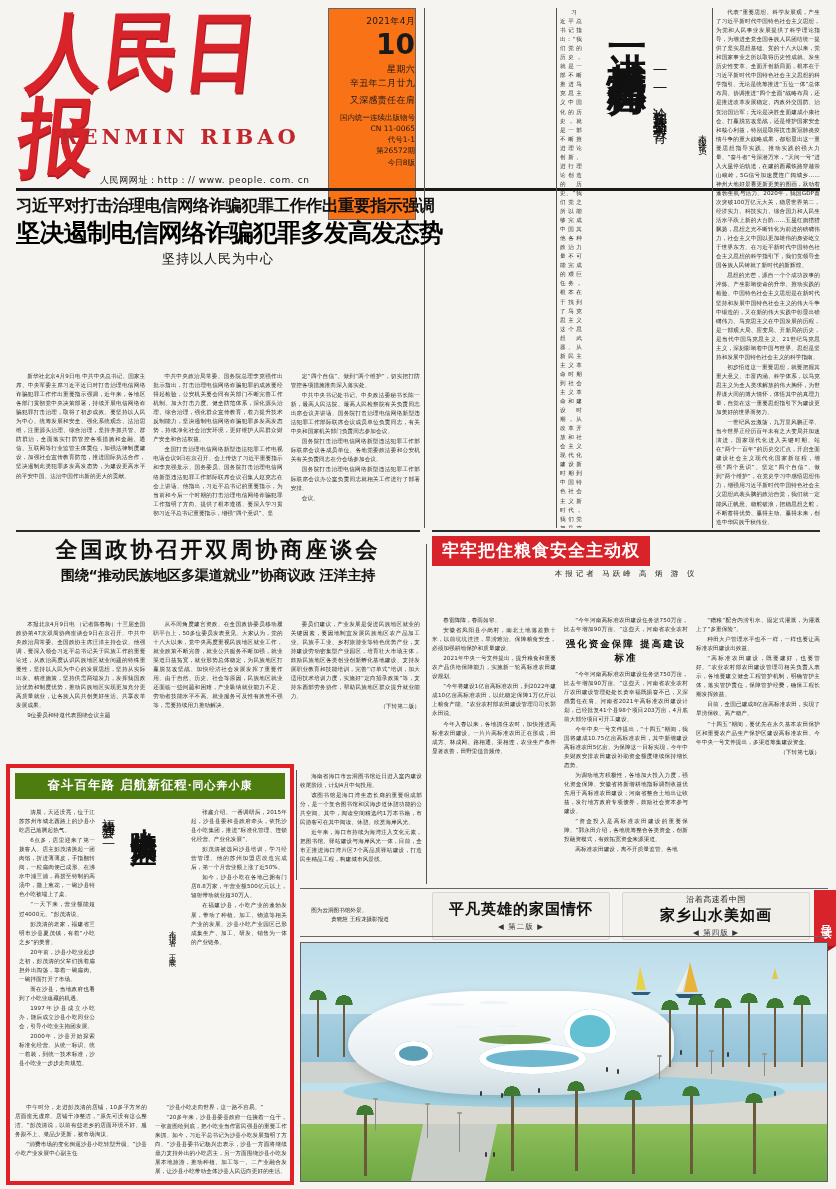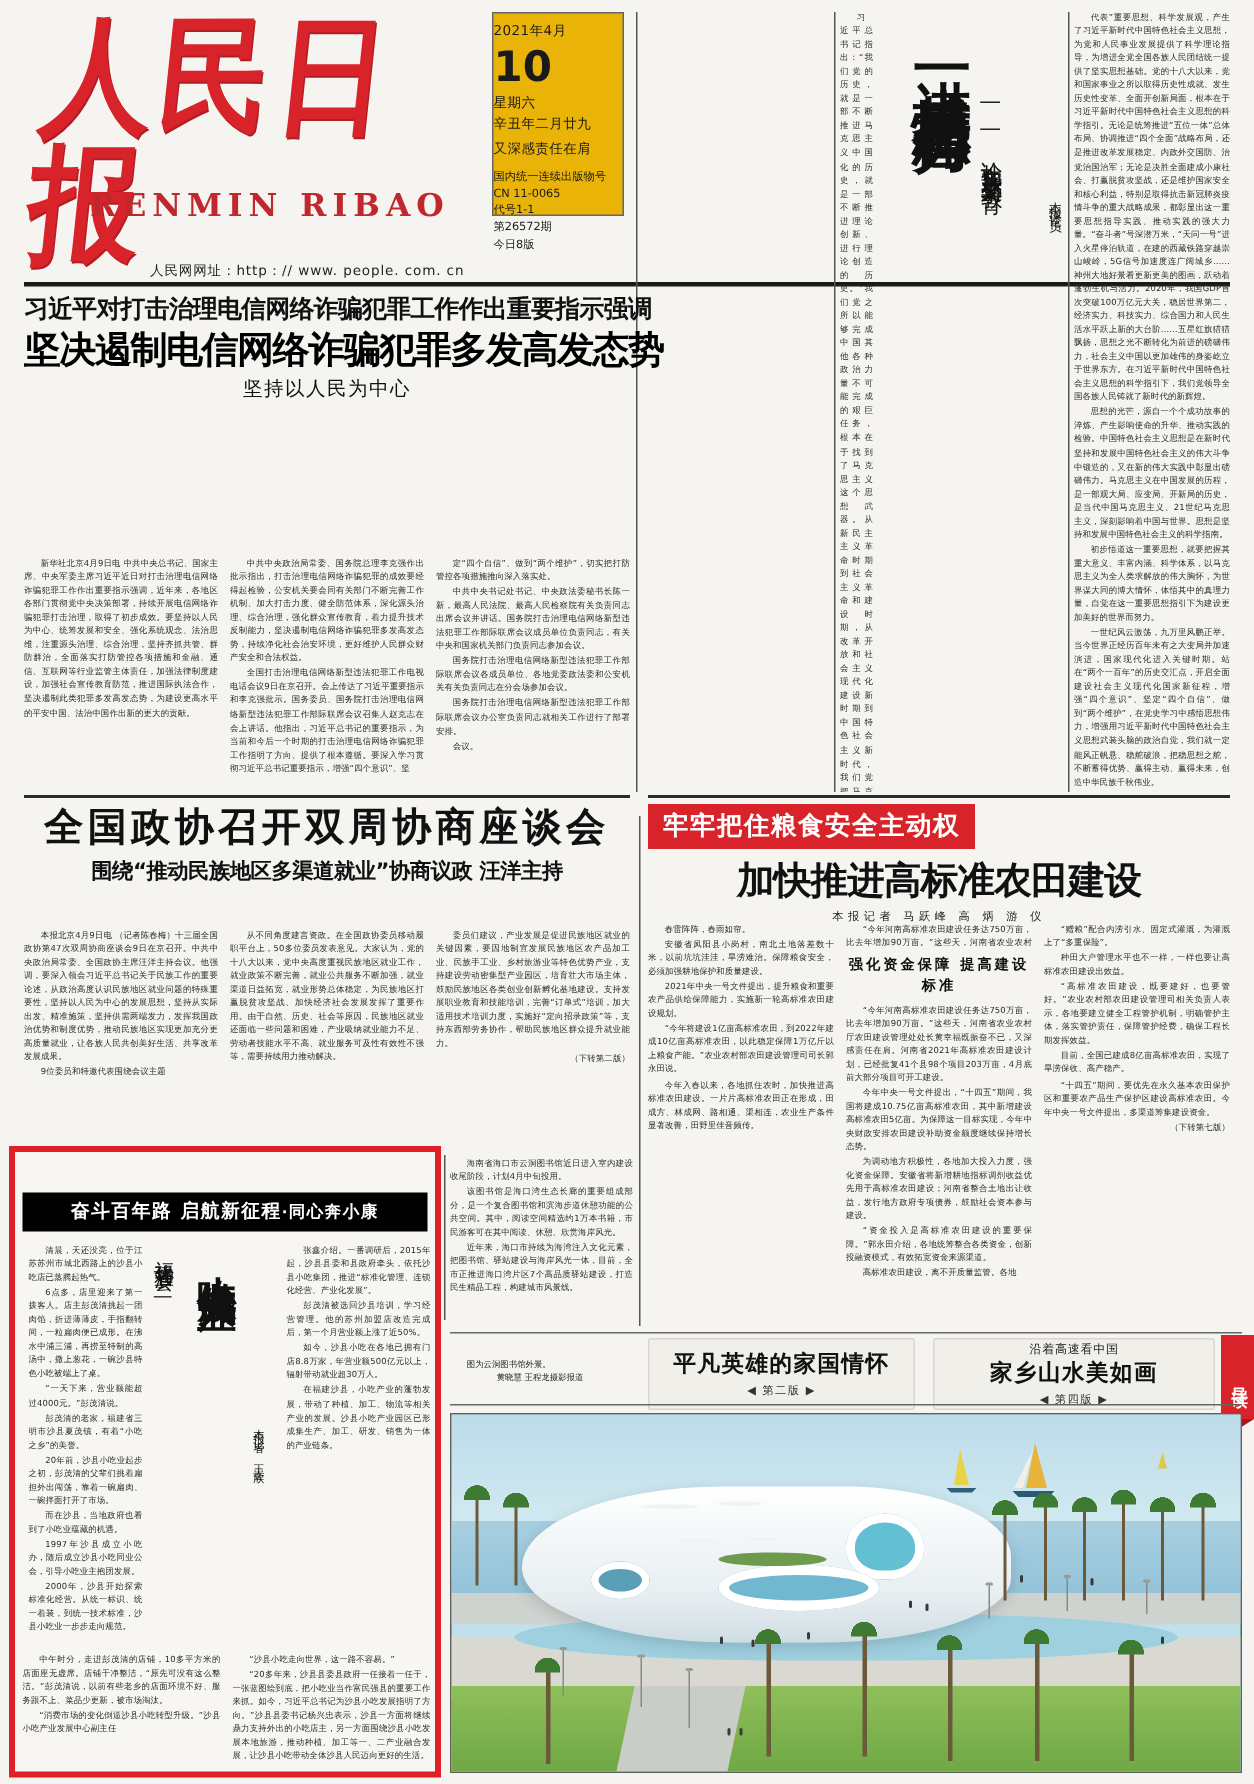--- a/index.html
+++ b/index.html
@@ -26,23 +26,23 @@
     position:absolute;left:42px;top:118px;
     font-family:"DejaVu Serif","Liberation Serif",serif;
     font-size:21px;font-weight:bold;color:#c0282e;letter-spacing:4px;
   }
   .logo-url{
     position:absolute;left:82px;top:168px;
     font-family:"DejaVu Sans","Liberation Sans",sans-serif;
     font-size:9px;color:#222;letter-spacing:.6px;
   }
   .datebox{
-    position:absolute;left:328px;top:8px;width:88px;height:136px;
-    border:1px solid #666;background:#eab308;
-    text-align:left;padding-top:6px;color:#1a1a1a;
+    position:absolute;left:328px;top:8px;width:88px;height:212px;
+    border:1px solid #666;background:#f97316;
+    text-align:right;padding-top:6px;color:#1a1a1a;
   }
   .datebox .dl{font-size:9px;line-height:1.55;letter-spacing:.3px;}
   .datebox .big{font-size:28px;font-weight:bold;line-height:1.1;margin:1px 0 2px;}
   .datebox .sm{font-size:7.5px;line-height:1.5;}
 
   
   .rule-top{position:absolute;left:16px;top:188px;width:804px;height:3px;background:#1a1a1a;}
 
   
   .vdiv{position:absolute;background:#555;width:1px;}
@@ -71,21 +71,21 @@
     font-size:5.6px;line-height:1.62;color:#2a2a2a;text-align:justify;
     letter-spacing:.1px;word-break:break-all;
   }
   .bt p{margin:0 0 1px;text-indent:2em;}
   .bt p.right{text-align:right;text-indent:0;}
 
   
   .sec2{position:absolute;left:16px;top:536px;width:404px;}
   .sec2 .h1{
     font-family:"DejaVu Serif","Liberation Serif",serif;
-    font-size:26px;font-weight:bold;color:#111;text-align:center;
+    font-size:22px;font-weight:bold;color:#111;text-align:center;
     letter-spacing:3px;white-space:nowrap;line-height:1.25;
   }
   .sec2 .h2{
     font-family:"DejaVu Sans","Liberation Sans",sans-serif;
     font-size:14.2px;font-weight:bold;color:#111;text-align:center;
     letter-spacing:-0.3px;white-space:nowrap;margin-top:2px;
   }
 
   
   .vert-head{
@@ -134,23 +134,23 @@
     font-size:9.5px;font-weight:bold;text-align:center;color:#111;
     line-height:1.5;letter-spacing:2px;margin:5px 0 4px;
   }
 
   
   .feature{
     position:absolute;left:6px;top:764px;width:288px;height:421px;
     border:4px solid #e01f26;background:#f7f6f2;padding:5px;
   }
   .feature .fbar{
-    background:#000000;color:#fff;text-align:center;
-    font-family:"DejaVu Sans","Liberation Sans",sans-serif;
-    font-weight:bold;font-size:12.5px;letter-spacing:1px;padding:4px 0 5px;margin-top:22px;
+    background:#4d7c0f;color:#fff;text-align:center;
+    font-family:"DejaVu Sans","Liberation Sans",sans-serif;
+    font-weight:bold;font-size:12.5px;letter-spacing:1px;padding:4px 0 5px;
   }
   .feature .fbar .dot{font-size:10px;}
   .feature .fbar .small{font-size:11px;}
   .fbody{position:relative;height:368px;margin-top:5px;}
   .fv-head{
     position:absolute;left:116px;top:4px;
     font-family:"DejaVu Sans","Liberation Sans",sans-serif;
     font-size:26px;font-weight:bold;color:#111;
     writing-mode:vertical-rl;text-orientation:upright;letter-spacing:2px;line-height:1;
   }
@@ -320,21 +320,20 @@
         <p>委员们建议，产业发展是促进民族地区就业的关键因素，要因地制宜发展民族地区农产品加工业、民族手工业、乡村旅游业等特色优势产业，支持建设劳动密集型产业园区，培育壮大市场主体，鼓励民族地区各类创业创新孵化基地建设。支持发展职业教育和技能培训，完善“订单式”培训，加大适用技术培训力度，实施好“定向招录政策”等，支持东西部劳务协作，帮助民族地区群众提升就业能力。</p>
         <p class="right">（下转第二版）</p>
       </div>
     </div>
   </div>
 
   <div class="agri">
     <div class="redwrap">
       <span class="redbar" style="font-size:17px">牢牢把住粮食安全主动权</span>
     </div>
-    <div class="h1">加快推进高标准农田建设</div>
     <div class="by">本报记者 马跃峰 高 炳 游 仪</div>
   </div>
   <div style="position:absolute;left:432px;top:616px;width:388px;">
     <div class="cols">
       <div class="col bt">
         <p>春雷阵阵，春雨如帘。</p>
         <p>安徽省凤阳县小岗村，南北土地落差数十米，以前坑坑洼洼，旱涝难治。保障粮食安全，必须加强耕地保护和质量建设。</p>
         <p>2021年中央一号文件提出，提升粮食和重要农产品供给保障能力，实施新一轮高标准农田建设规划。</p>
         <p>“今年将建设1亿亩高标准农田，到2022年建成10亿亩高标准农田，以此稳定保障1万亿斤以上粮食产能。”农业农村部农田建设管理司司长郭永田说。</p>
         <p>今年入春以来，各地抓住农时，加快推进高标准农田建设。一片片高标准农田正在形成，田成方、林成网、路相通、渠相连，农业生产条件显著改善，田野里佳音频传。</p>

